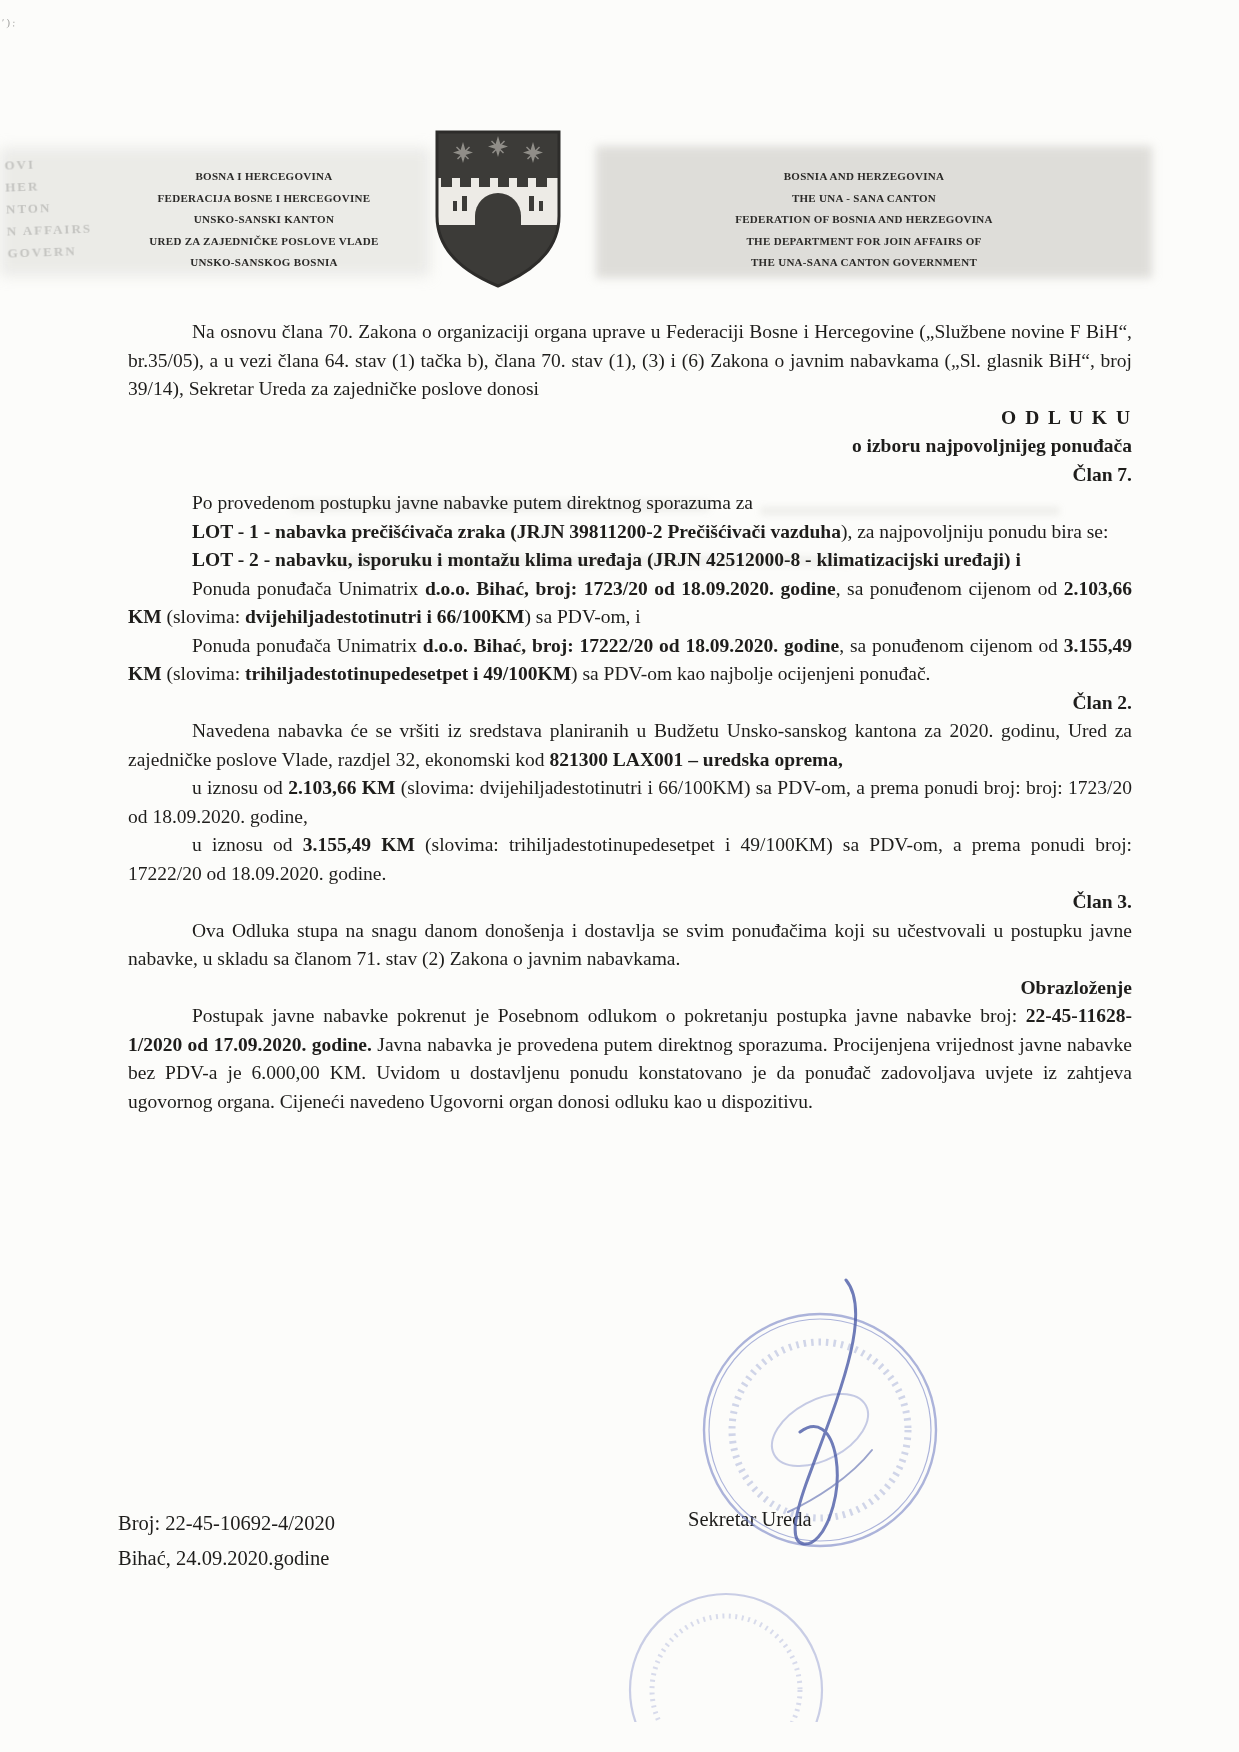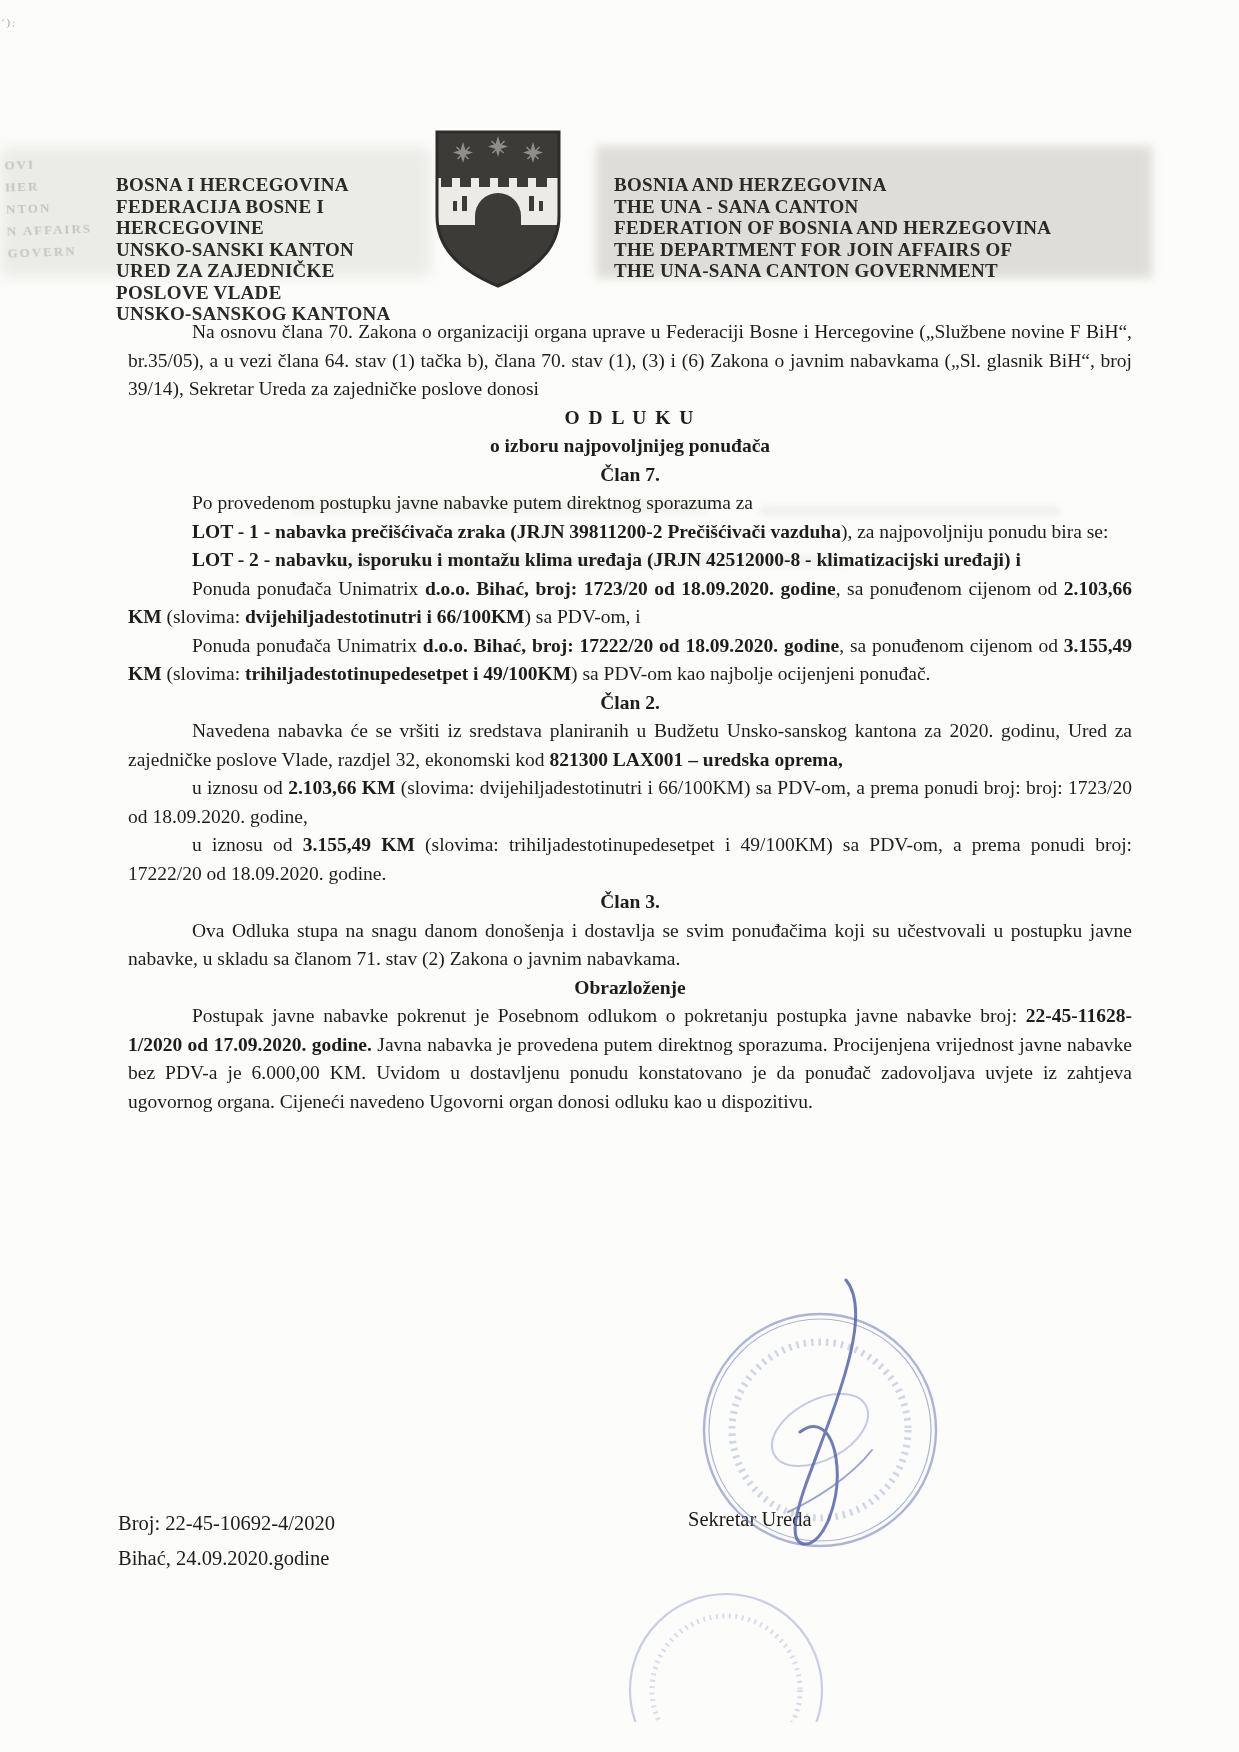--- a/index.html
+++ b/index.html
@@ -26,34 +26,34 @@
   
   .header-shade-left{
     position:absolute;left:0px;top:148px;width:430px;height:128px;
     background:rgba(196,194,188,0.30);filter:blur(7px);
   }
   .header-shade-right{
     position:absolute;left:596px;top:146px;width:556px;height:132px;
     background:rgba(186,184,178,0.45);filter:blur(5px);
   }
   .header-col{
-    position:absolute;font-weight:bold;
-    font-size:19px;line-height:21.5px;color:#2b2a28;letter-spacing:0.3px;margin-top:8px;
+    position:absolute;text-align:center;font-weight:bold;
+    font-size:11px;line-height:21.5px;color:#2b2a28;letter-spacing:0.3px;
   }
   .header-col-left{left:116px;top:166px;width:296px;}
   .header-col-right{left:614px;top:166px;width:500px;}
   .emblem{position:absolute;left:433px;top:128px;width:130px;height:166px;}
   
   .doc-body{
     position:absolute;left:128px;top:318px;width:1004px;
     font-size:19.5px;line-height:28.5px;text-align:justify;
   }
   .doc-body p{margin:0;}
   .indent{text-indent:64px;}
-  .center{text-align:center;text-indent:0;}
+  .center{text-align:right;text-indent:0;}
   .bold{font-weight:bold;}
   .doc-title{font-weight:bold;letter-spacing:2px;margin-top:2px;}
   .doc-subtitle{font-weight:bold;}
   .clan-heading{font-weight:bold;margin-top:15px;}
   
   .footer-left{position:absolute;left:118px;top:1506px;font-size:20.5px;line-height:35px;}
   .footer-right{position:absolute;left:688px;top:1502px;width:290px;font-size:20.5px;line-height:35px;}
   
   .stamp-svg{position:absolute;left:628px;top:1262px;width:380px;height:460px;pointer-events:none;}
 </style>
@@ -75,21 +75,21 @@
   <div class="smudge" style="left:330px;top:556px;width:520px;height:10px;"></div>
 
   <div class="header-shade-left"></div>
   <div class="header-shade-right"></div>
 
   <div class="header-col header-col-left">
     <div>BOSNA I HERCEGOVINA</div>
     <div>FEDERACIJA BOSNE I  HERCEGOVINE</div>
     <div>UNSKO-SANSKI KANTON</div>
     <div>URED ZA ZAJEDNIČKE POSLOVE VLADE</div>
-    <div>UNSKO-SANSKOG KANTONA</div>
+    <div>UNSKO-SANSKOG BOSNIA</div>
   </div>
 
   <div class="emblem">
     <svg width="130" height="166" viewBox="0 0 130 166">
       <defs>
         <clipPath id="shieldClip">
           <path d="M4 4 H126 V88 Q126 133 65 158 Q4 133 4 88 Z"></path>
         </clipPath>
       </defs>
       <g clip-path="url(#shieldClip)">

